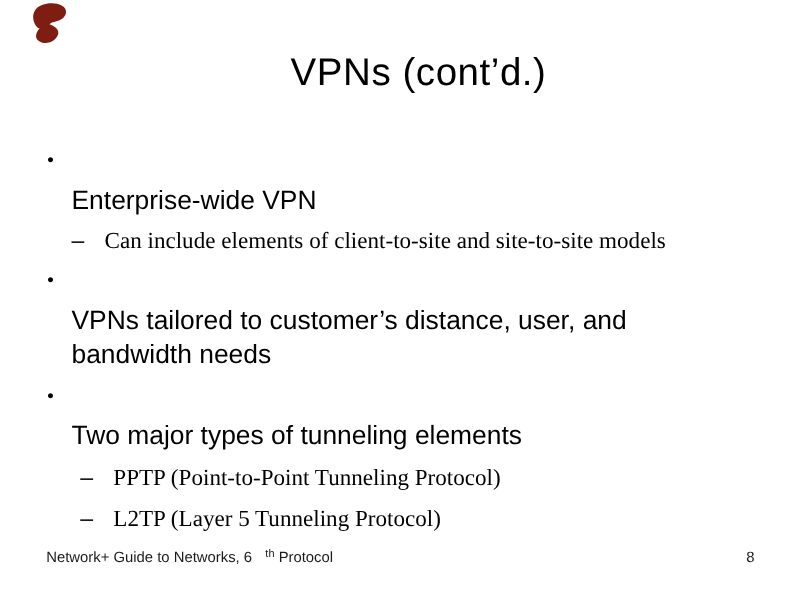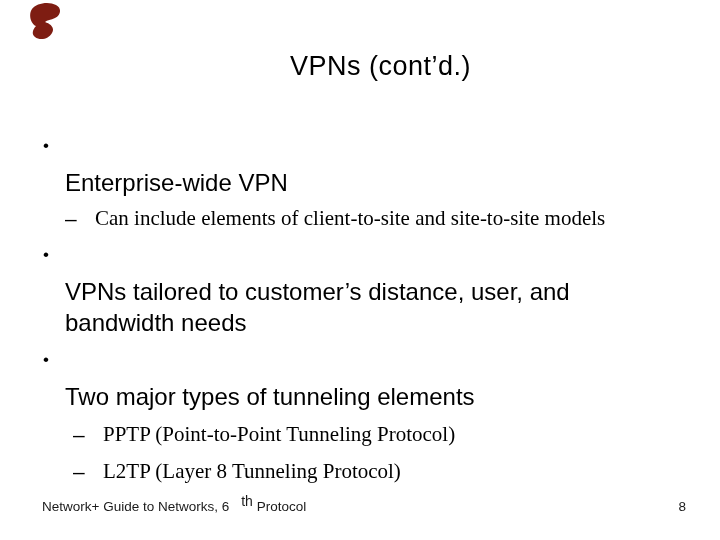--- a/index.html
+++ b/index.html
@@ -19,21 +19,21 @@
   .scribble {
     position: absolute;
     left: 27px;
     top: 2px;
     width: 36px;
     height: 40px;
   }
   .title {
     padding-top: 46px;
     text-align: center;
-    font-size: 27px;
+    font-size: 35px;
     line-height: 40px;
     letter-spacing: 0.5px;
     color: #000000;
     margin-left: 41px;
   }
   .content {
     margin: 44px 0 0 43px;
   }
   .row {
     display: flex;
@@ -77,21 +77,21 @@
     position: absolute;
     left: 42px;
     right: 34px;
     bottom: 26px;
     display: flex;
     justify-content: space-between;
     font-size: 13.5px;
     color: #1a1a1a;
   }
   .footer sup {
-    font-size: 14px;
+    font-size: 10px;
     vertical-align: super;
     line-height: 0;
     padding-left: 12px;
   }
 </style>
 </head>
 <body>
 
 <div class="slide">
 
@@ -123,21 +123,21 @@
       <div class="text">Two major types of tunneling elements</div>
     </div>
 
     <div class="row lvl2 proto">
       <span class="marker">–</span>
       <div class="text">PPTP (Point-to-Point Tunneling Protocol)</div>
     </div>
 
     <div class="row lvl2 proto">
       <span class="marker">–</span>
-      <div class="text">L2TP (Layer 8 Tunneling Protocol)</div>
+      <div class="text">L2TP (Layer 5 Tunneling Protocol)</div>
     </div>
 
   </div>
 
   <div class="footer">
     <div><span>Network+ Guide to Networks, 6</span><sup>th</sup><span> Protocol</span></div>
     <div>8</div>
   </div>
 
 </div>

